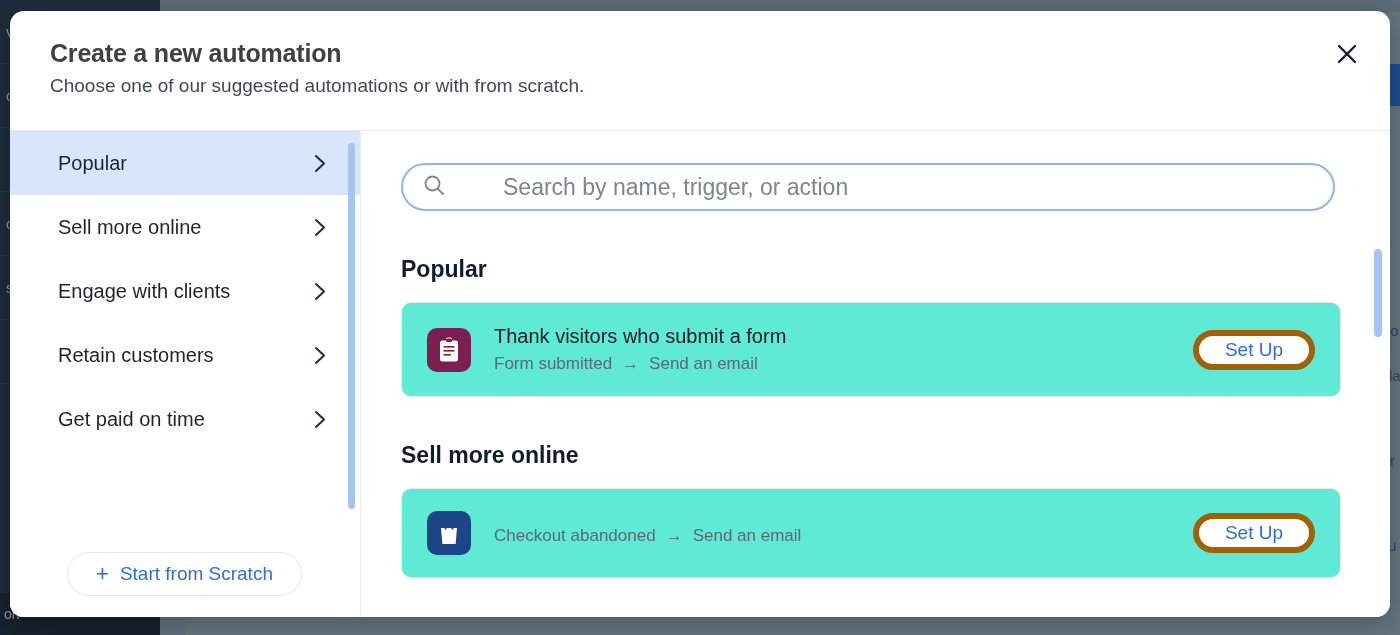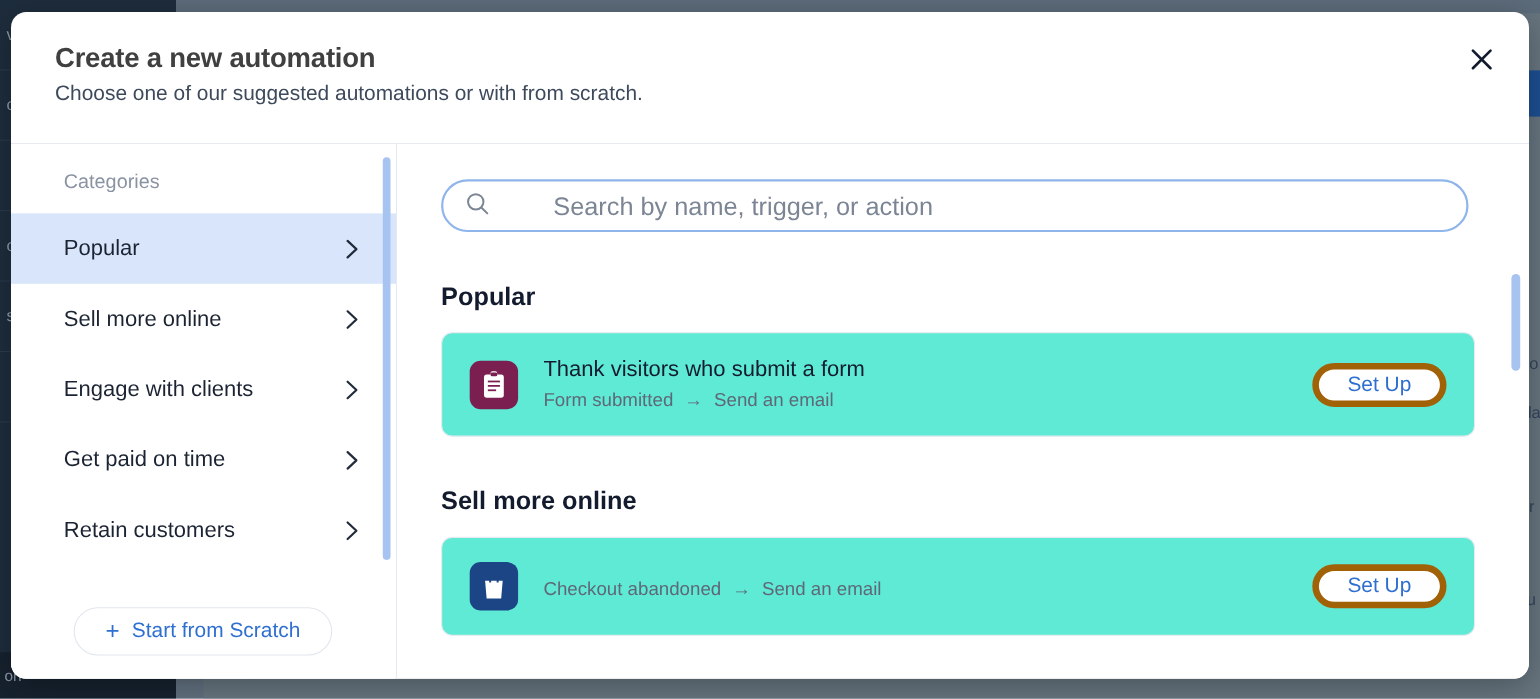--- a/index.html
+++ b/index.html
@@ -238,21 +238,20 @@
       </span>
     </button>
   </div>
 
   <div class="modal-divider"></div>
 
   <div class="modal-body">
 
     <div class="sidebar">
       <div class="cat-list">
-        <div class="cat-heading">Categories</div>
 
         <div class="cat-item active">
           <span>Popular</span>
           <span class="chev">
             <svg width="12" height="19" viewBox="0 0 12 19">
                 <path d="M2 2 L10 9.5 L2 17" stroke="#222b3b" stroke-width="2" fill="none" stroke-linecap="round" stroke-linejoin="round"></path>
               </svg>
           </span>
         </div>
 
@@ -268,30 +267,30 @@
         <div class="cat-item">
           <span>Engage with clients</span>
           <span class="chev">
             <svg width="12" height="19" viewBox="0 0 12 19">
                 <path d="M2 2 L10 9.5 L2 17" stroke="#222b3b" stroke-width="2" fill="none" stroke-linecap="round" stroke-linejoin="round"></path>
               </svg>
           </span>
         </div>
 
         <div class="cat-item">
+          <span>Retain customers</span>
+          <span class="chev">
+            <svg width="12" height="19" viewBox="0 0 12 19">
+                <path d="M2 2 L10 9.5 L2 17" stroke="#222b3b" stroke-width="2" fill="none" stroke-linecap="round" stroke-linejoin="round"></path>
+              </svg>
+          </span>
+        </div>
+
+        <div class="cat-item">
           <span>Get paid on time</span>
-          <span class="chev">
-            <svg width="12" height="19" viewBox="0 0 12 19">
-                <path d="M2 2 L10 9.5 L2 17" stroke="#222b3b" stroke-width="2" fill="none" stroke-linecap="round" stroke-linejoin="round"></path>
-              </svg>
-          </span>
-        </div>
-
-        <div class="cat-item">
-          <span>Retain customers</span>
           <span class="chev">
             <svg width="12" height="19" viewBox="0 0 12 19">
                 <path d="M2 2 L10 9.5 L2 17" stroke="#222b3b" stroke-width="2" fill="none" stroke-linecap="round" stroke-linejoin="round"></path>
               </svg>
           </span>
         </div>
 
         <div class="cat-item cat-item-clipped">
           <span></span>
         </div>

